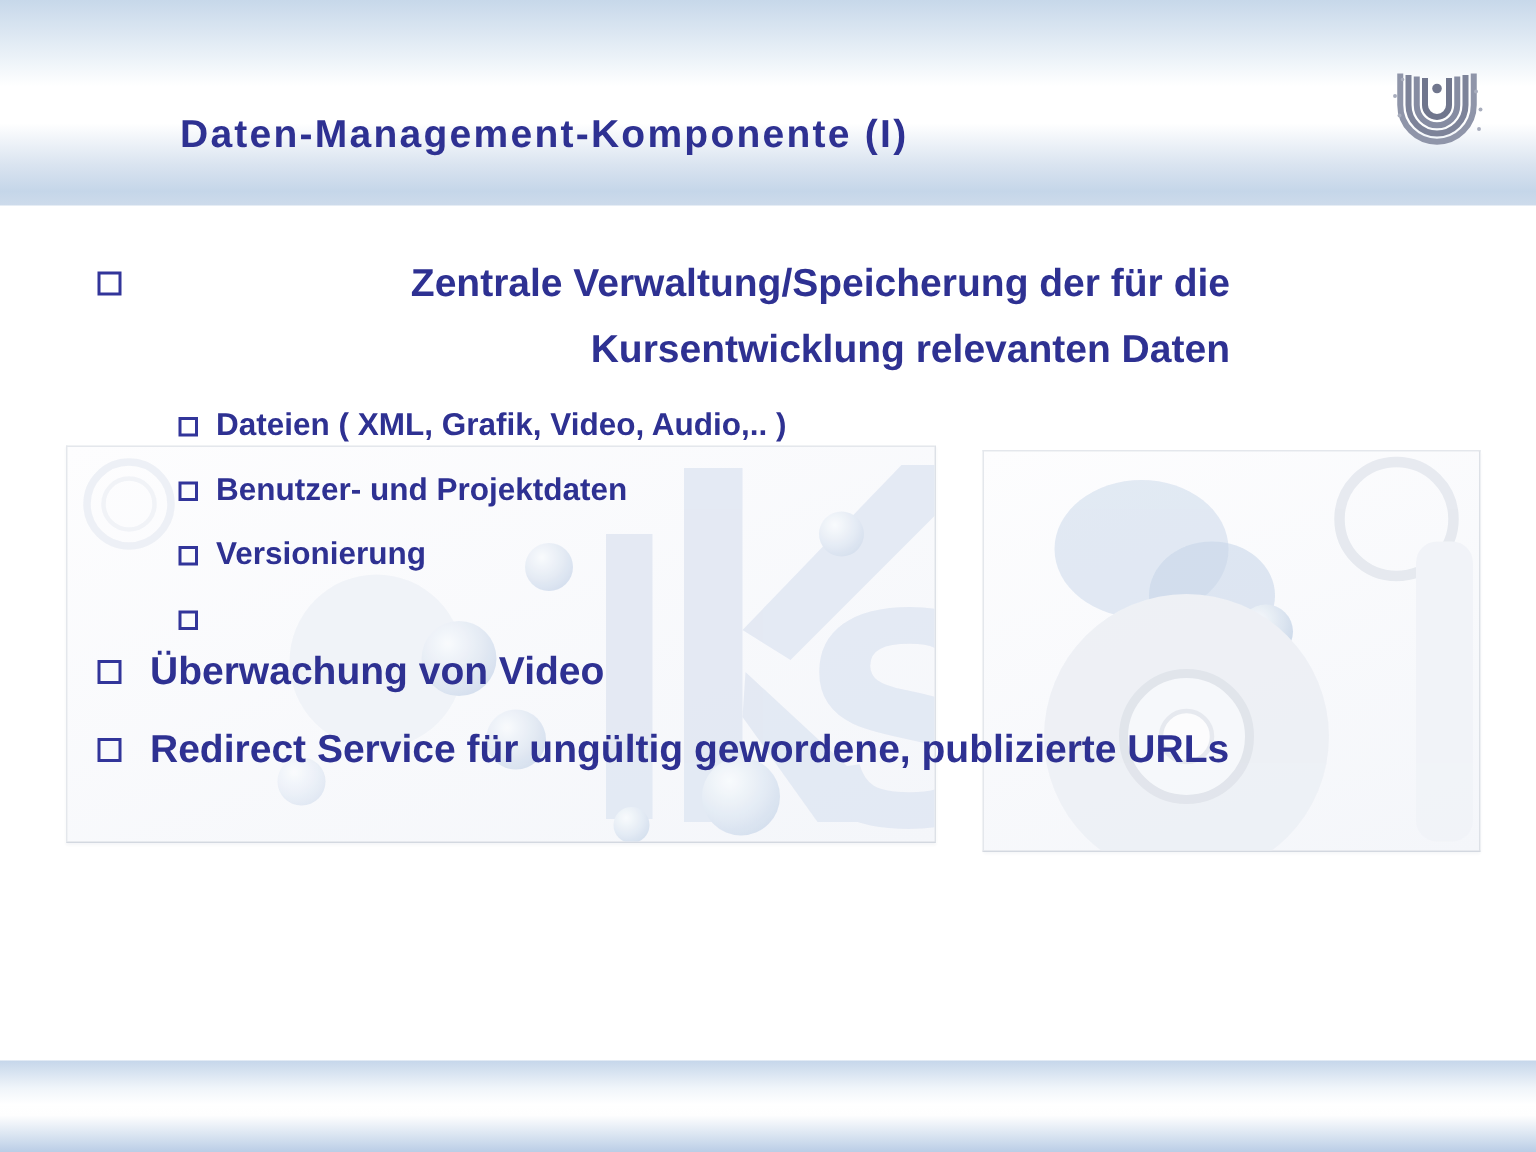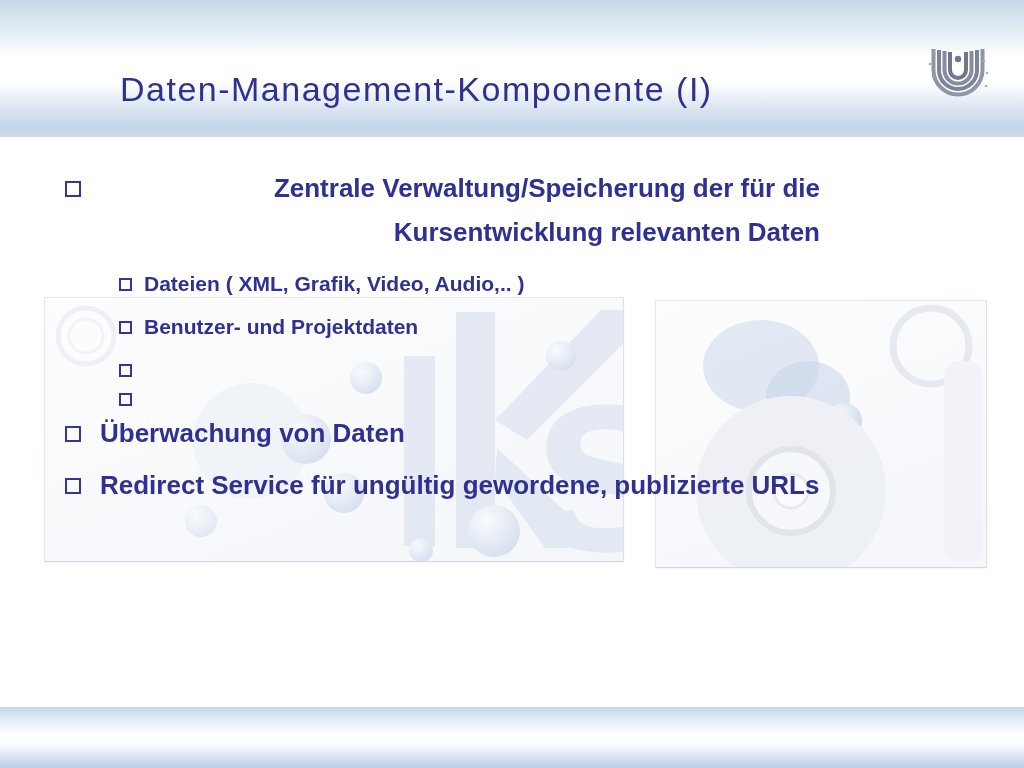--- a/index.html
+++ b/index.html
@@ -12,21 +12,21 @@
     position:absolute;left:0;top:0;width:1024px;height:137px;
     background:linear-gradient(180deg,#c7d8ea 0%,#eef4f9 30%,#ffffff 42%,#ffffff 60%,#dae4f0 80%,#c5d6e9 93%,#cddbeb 100%);
   }
   .band-bottom{
     position:absolute;left:0;bottom:0;width:1024px;height:61px;
     background:linear-gradient(180deg,#c5d6ea 0%,#f0f5fa 30%,#ffffff 48%,#fefefe 60%,#d9e4f1 82%,#bacde6 100%);
   }
   
   .title{
     position:absolute;left:120px;top:69px;
-    font-size:34px;line-height:40px;font-weight:400;letter-spacing:1.5px;
+    font-size:26px;line-height:40px;font-weight:700;letter-spacing:1.5px;
     color:#2e3192;white-space:nowrap;
   }
   
   .logo{position:absolute;left:926px;top:34px;width:64px;height:68px;}
   
   .panel{
     position:absolute;
     background:linear-gradient(160deg,#fdfdfe 0%,#f4f6fa 100%);
     border:1px solid #e4e7ec;border-bottom-color:#d3d8e0;border-right-color:#dde1e7;
     box-shadow:0 1px 2px rgba(40,60,90,0.05);
@@ -152,29 +152,30 @@
       <div class="item-l2">
         <span class="marker2"></span>
         <span class="txt">Dateien ( XML, Grafik, Video, Audio,.. )</span>
       </div>
       <div class="item-l2">
         <span class="marker2"></span>
         <span class="txt">Benutzer- und Projektdaten</span>
       </div>
       <div class="item-l2">
         <span class="marker2"></span>
+        <span class="txt">Versionierung</span>
       </div>
       <div class="item-l2">
         <span class="marker2"></span>
       </div>
     </div>
 
     <div class="item-l1">
       <span class="marker1"></span>
-      <span class="txt">Überwachung von Daten</span>
+      <span class="txt">Überwachung von Video</span>
     </div>
 
     <div class="item-l1">
       <span class="marker1"></span>
       <span class="txt">Redirect Service für ungültig gewordene, publizierte URLs</span>
     </div>
 
 
   </div>
 </div>

